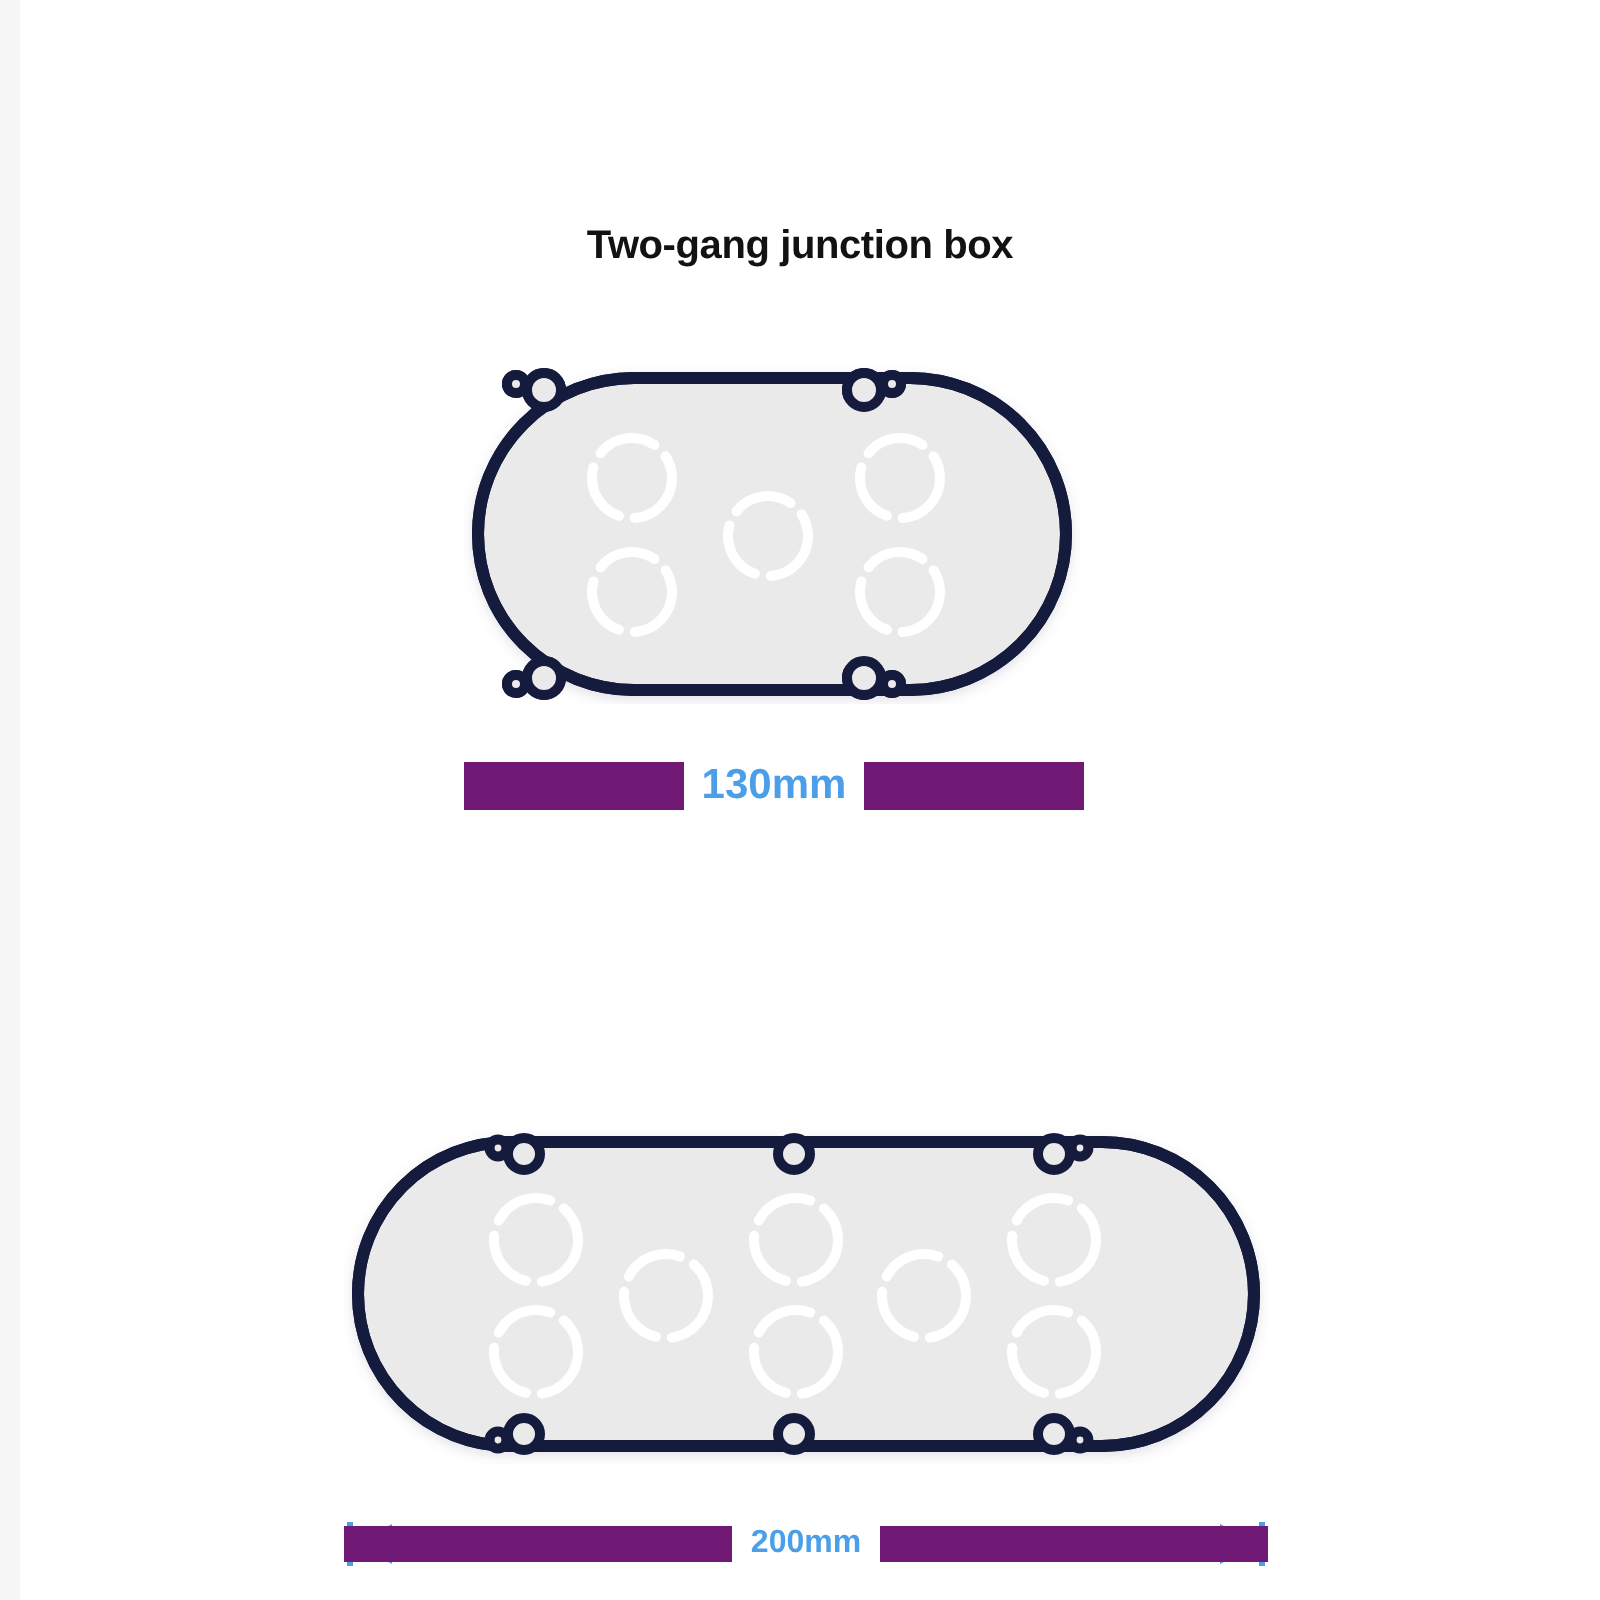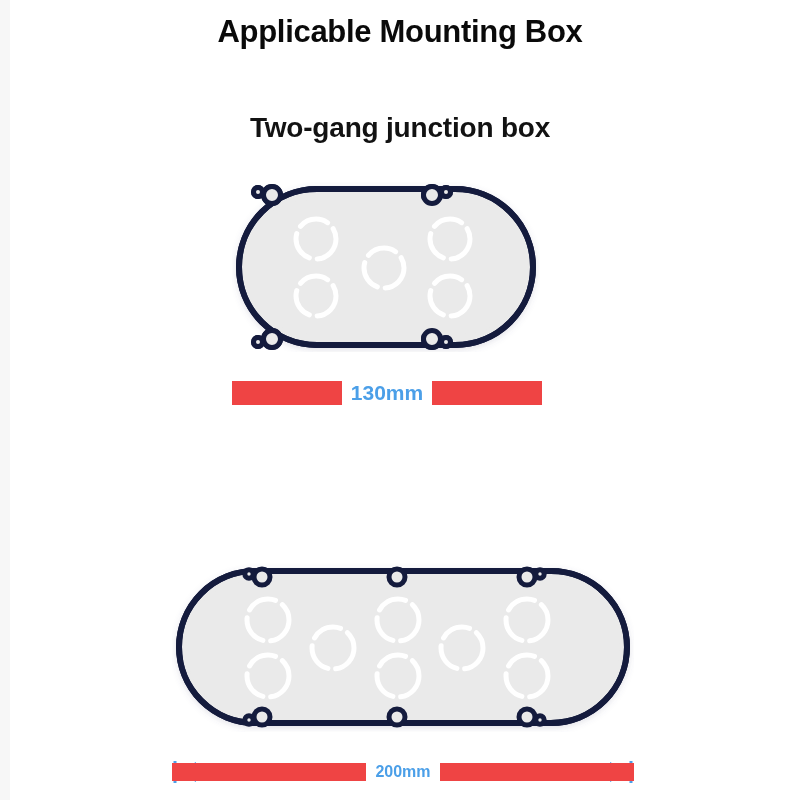--- a/index.html
+++ b/index.html
@@ -36,21 +36,21 @@
     font-size: 31px;
     font-weight: bold;
     color: #0a0a0a;
     letter-spacing: -0.3px;
   }
   .subtitle {
     position: absolute;
     left: 0;
     width: 800px;
     text-align: center;
-    font-size: 28px;
+    font-size: 20px;
     font-weight: bold;
     color: #121212;
     letter-spacing: -0.2px;
   }
   .subtitle-1 { top: 112px; }
   .subtitle-2 { top: 490px; }
 
   .box-wrap {
     position: absolute;
   }
@@ -70,39 +70,38 @@
 
   .dim-label {
     position: absolute;
     left: 0;
     width: 100%;
     text-align: center;
     font-size: 21px;
     font-weight: bold;
     color: #4b9fe8;
     letter-spacing: 0px;
-    background: #ef4444;
+    background: #701a75;
     padding: 0 6px;
     box-sizing: border-box;
   }
   .dim-2 .dim-label { font-size: 16px; }
   .label-pill {
     display: inline-block;
     background: #ffffff;
     padding: 0 9px;
   }
 </style>
 </head>
 <body>
 
 <div class="page">
 
   <div class="left-edge-strip"></div>
 
-  <div class="title">Applicable Mounting Box</div>
 
   <div class="subtitle subtitle-1">Two-gang junction box</div>
 
   <div class="box-wrap box-1">
     <svg width="308" height="170" viewBox="0 0 308 170">
       <defs>
         <filter id="sh1" x="-20%" y="-20%" width="140%" height="140%">
           <feDropShadow dx="0" dy="2" stdDeviation="3" flood-color="#5a6080" flood-opacity="0.18"></feDropShadow>
         </filter>
       </defs>

